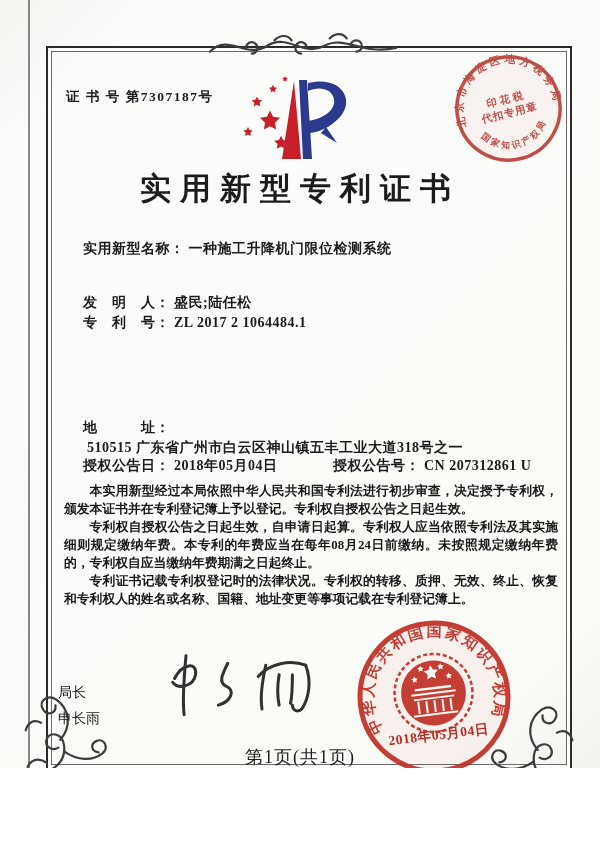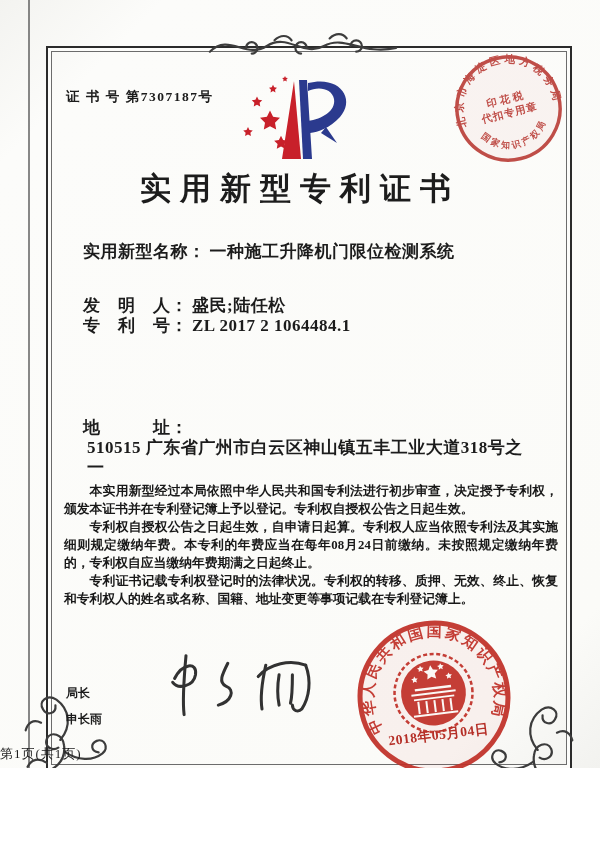--- a/index.html
+++ b/index.html
@@ -13,33 +13,33 @@
     position:absolute;left:46px;top:46px;width:522px;height:720px;
     border:2px solid #2b2b2b;
     box-shadow:inset 0 0 0 3px #fcfcfa, inset 0 0 0 4px #6c6c6c;
   }
   .flourish{position:absolute;}
   .flourish path{stroke:#3c3c3c;stroke-width:2.3;fill:none;stroke-linecap:round;}
   .cert-no{position:absolute;left:66px;top:88px;font-size:13.5px;font-weight:700;letter-spacing:1.5px;}
   .logo{position:absolute;left:236px;top:68px;}
   .title{position:absolute;left:0;top:168px;width:600px;text-align:center;
     font-size:31px;font-weight:700;letter-spacing:9px;}
-  .field-row{position:absolute;left:83px;font-size:17px;font-weight:700;letter-spacing:.5px;white-space:nowrap;}
+  .field-row{position:absolute;left:83px;font-size:14px;font-weight:700;letter-spacing:.5px;white-space:nowrap;}
   .field-row .lbl{display:inline-block;}
   .field-row .val{display:inline-block;margin-left:4px;}
   .addr-row{white-space:normal;width:440px;line-height:20px;text-decoration:underline;}
   .grant-no{position:absolute;left:330px;top:0;}
   .paras{position:absolute;left:64px;top:482px;width:494px;
     font-size:12.8px;line-height:18px;text-align:justify;color:#181818;}
   .paras p{margin:0;text-indent:2em;font-weight:700;}
-  .signer{position:absolute;left:66px;top:680px;font-size:12px;font-weight:700;line-height:26px;}
+  .signer{position:absolute;left:58px;top:680px;font-size:14px;font-weight:400;line-height:26px;}
   .signature{position:absolute;left:148px;top:648px;}
   .seal-office{position:absolute;left:353px;top:616px;opacity:.93;}
   .seal-tax{position:absolute;left:449px;top:49px;opacity:.85;}
-  .page-footer{position:absolute;left:0;top:745px;width:600px;text-align:left;font-size:13px;letter-spacing:1px;}
+  .page-footer{position:absolute;left:0;top:745px;width:600px;text-align:center;font-size:18px;letter-spacing:1px;}
   .scanbar{position:absolute;left:360px;top:803px;display:flex;align-items:flex-end;gap:12px;}
   .scan-text{font-family:"Liberation Sans","DejaVu Sans",sans-serif;font-size:16px;font-weight:700;color:#161616;letter-spacing:1px;white-space:nowrap;}
 </style>
 </head>
 <body>
 
 <div class="page">
 
   <div class="scan-edge"></div>
 
@@ -118,20 +118,24 @@
     <span class="lbl">实用新型名称：</span><span class="val">一种施工升降机门限位检测系统</span>
   </div>
   <div class="field-row" style="top:294px;">
     <span class="lbl">发　明　人：</span><span class="val">盛民;陆任松</span>
   </div>
   <div class="field-row" style="top:314px;">
     <span class="lbl">专　利　号：</span><span class="val">ZL 2017 2 1064484.1</span>
   </div>
   <div class="field-row addr-row" style="top:418px;">
     <span class="lbl">地　　　址：</span><span class="val">510515 广东省广州市白云区神山镇五丰工业大道318号之一</span>
+  </div>
+  <div class="field-row" style="top:457px;width:480px;">
+    <span><span class="lbl">授权公告日：</span><span class="val">2018年05月04日</span></span>
+    <span class="grant-no" style="position:absolute;left:250px;"><span class="lbl">授权公告号：</span><span class="val">CN 207312861 U</span></span>
   </div>
 
   <div class="paras">
     <p>本实用新型经过本局依照中华人民共和国专利法进行初步审查，决定授予专利权，颁发本证书并在专利登记簿上予以登记。专利权自授权公告之日起生效。</p>
     <p>专利权自授权公告之日起生效，自申请日起算。专利权人应当依照专利法及其实施细则规定缴纳年费。本专利的年费应当在每年08月24日前缴纳。未按照规定缴纳年费的，专利权自应当缴纳年费期满之日起终止。</p>
     <p>专利证书记载专利权登记时的法律状况。专利权的转移、质押、无效、终止、恢复和专利权人的姓名或名称、国籍、地址变更等事项记载在专利登记簿上。</p>
   </div>
 
   <div class="signer">
     <div>局长</div>

